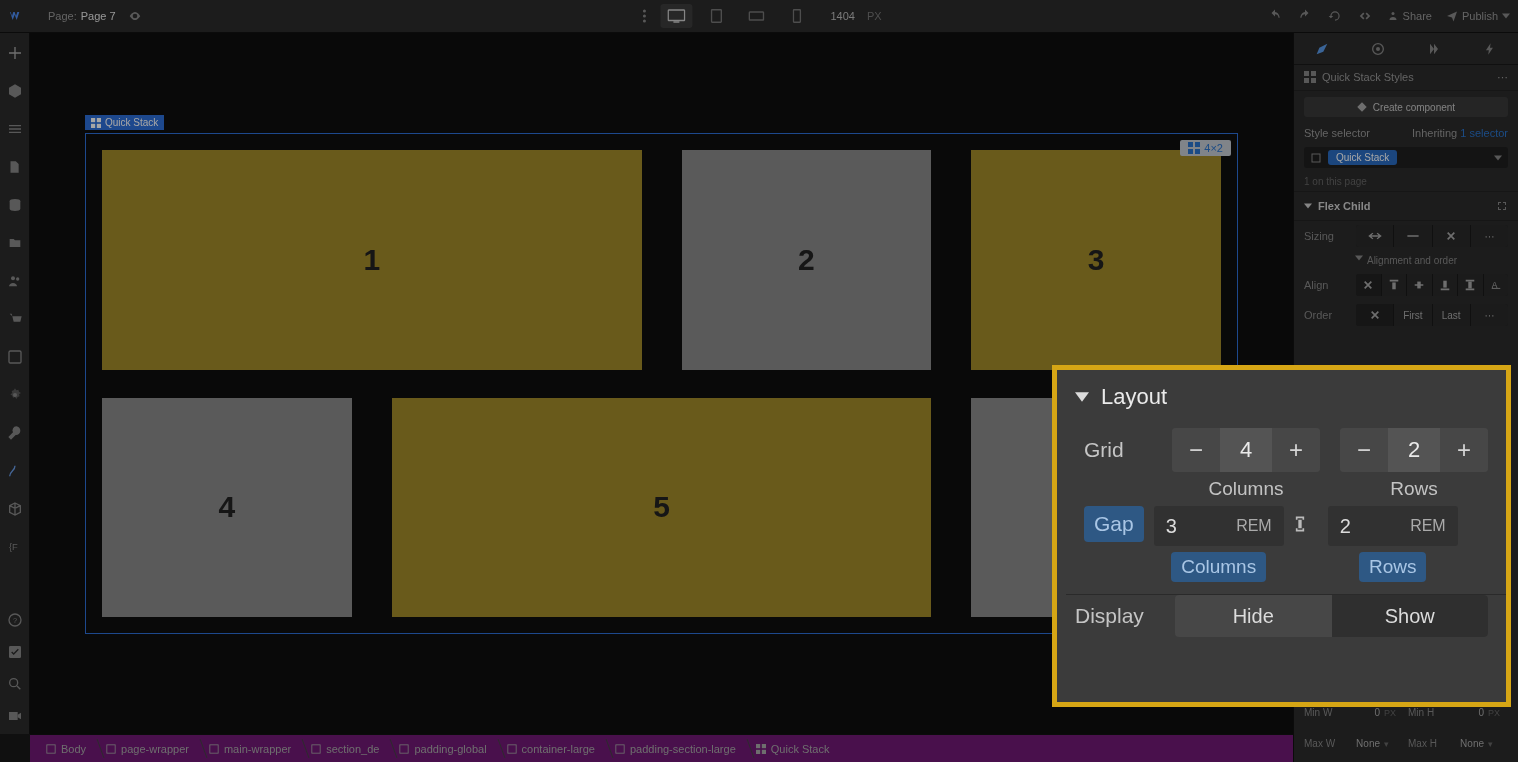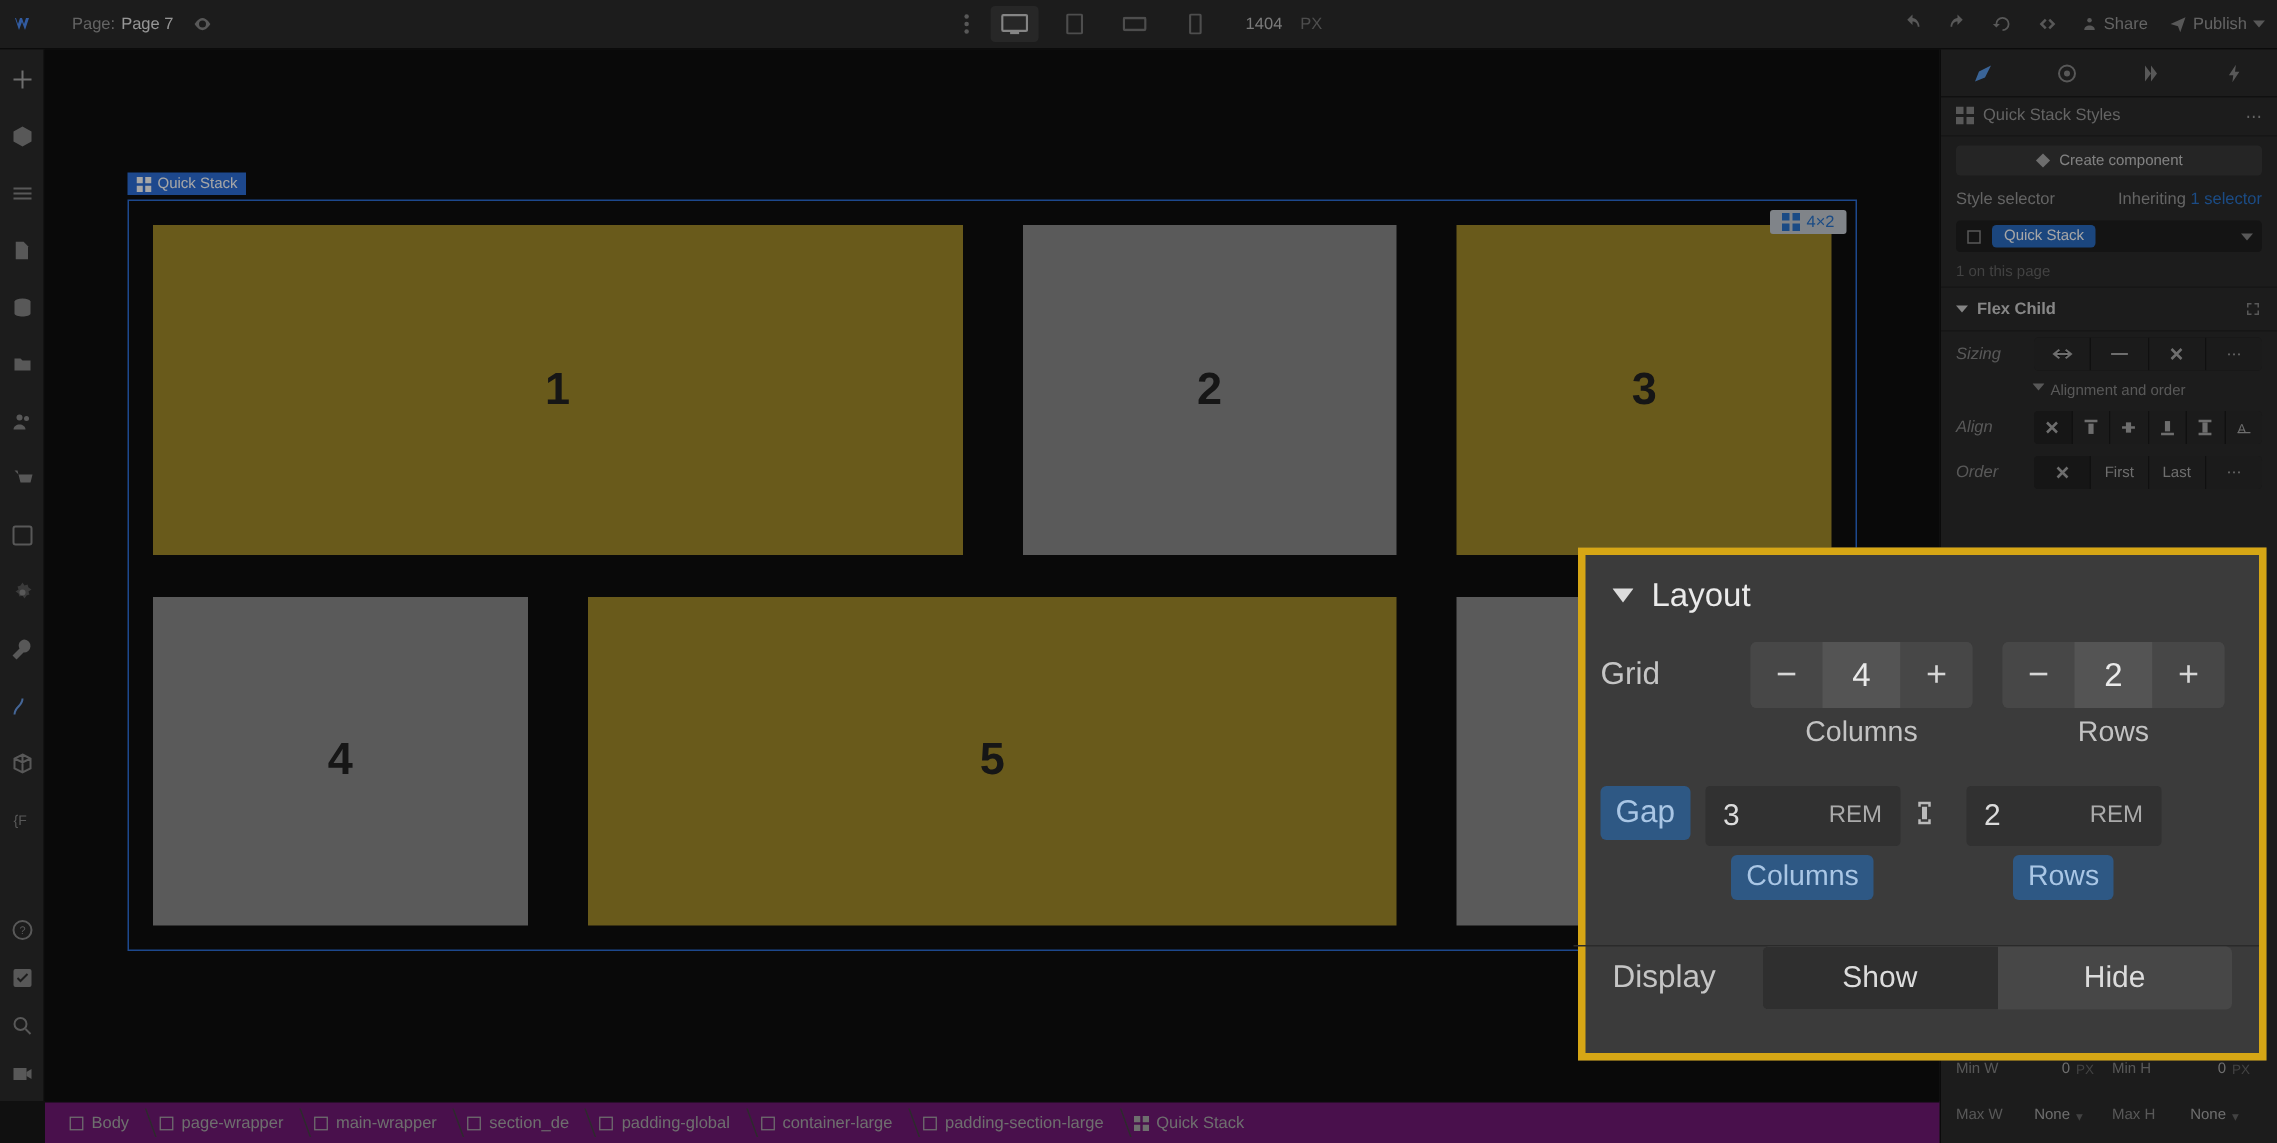--- a/index.html
+++ b/index.html
@@ -136,21 +136,21 @@
     padding:3px 6px; border-radius:3px; flex:1;
   }
   .inherit { color:#2a74cc; }
   .muted-row { padding: 4px 10px; color:#666; font-size:10px; }
   .flex-child-head {
     display:flex; align-items:center; gap:6px; padding:8px 10px;
     color:#d0d0d0; font-weight:600; border-top:1px solid #222; border-bottom:1px solid #222;
     justify-content:space-between;
   }
   .seg-row { display:flex; align-items:center; gap:4px; padding:4px 10px; }
-  .seg-label { width:48px; color:#888;font-style:italic; }
+  .seg-label { width:48px; color:#888; }
   .seg-group { display:flex; gap:0; background:#222; border-radius:3px; overflow:hidden; flex:1; }
   .seg-btn { flex:1; height:22px; display:flex; align-items:center; justify-content:center;
     background:#2a2a2a; font-size:10px; color:#aaa; border-right:1px solid #1a1a1a; }
   .seg-btn:last-child { border-right:none; }
   .seg-btn.x-btn { background:#232323; }
   .align-order-toggle { text-align:center; font-size:10px; color:#888; padding:4px 0; display:flex; justify-content:center; gap:4px; }
 
   .size-grid {
     display:grid; grid-template-columns: 46px 1fr 20px 46px 1fr 20px;
     gap:20px 4px; padding:6px 10px; font-size:10px;
@@ -192,21 +192,21 @@
     border:5px solid #d6a615;
     z-index:10;
     color:#dcdcdc;
     display:flex; flex-direction:column;
   }
   .layout-head {
     display:flex; align-items:center; gap:12px;
     font-size:22px; font-weight:500; padding:14px 18px;
     color:#eaeaea;
   }
-  .layout-body { padding: 4px 18px 0 10px; display:flex; flex-direction:column; gap:24px; }
+  .layout-body { padding: 4px 18px 0 27px; display:flex; flex-direction:column; gap:6px; }
   .lrow { display:flex; align-items:flex-start; gap:10px; }
   .lrow .rlabel { width:90px; font-size:21px; color:#c5c5c5; padding-top:10px; }
   .lrow .rlabel.blue-pill {
     background:#2e5884; color:#a9c6e5; padding:6px 10px; border-radius:4px; width:auto;
   }
   .step-group { display:flex; flex-direction:column; align-items:center; gap:6px; }
   .step-ctrl {
     display:flex; background:#474747; border-radius:4px; overflow:hidden;
   }
   .step-btn {
@@ -757,17 +757,17 @@
           <span class="step-sub blue-pill">Rows</span>
         </div>
       </div>
     </div>
 
     <div class="divider"></div>
   </div>
   <div class="display-row">
     <span class="rlabel">Display</span>
     <div class="toggle-group">
+      <div class="toggle-btn">Hide</div>
       <div class="toggle-btn active">Show</div>
-      <div class="toggle-btn">Hide</div>
     </div>
   </div>
 </div>
 
 </body></html>

